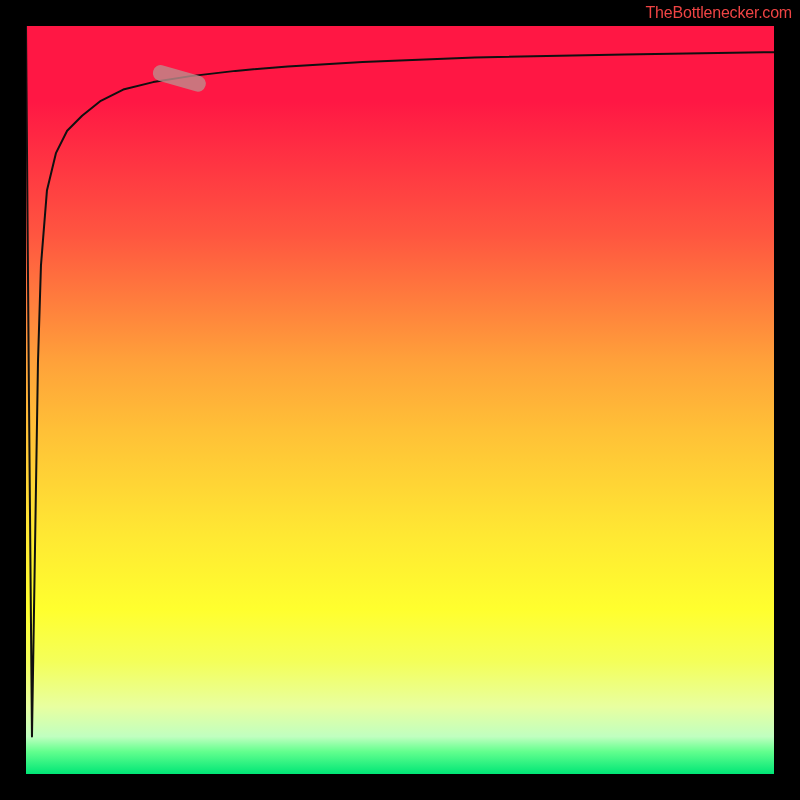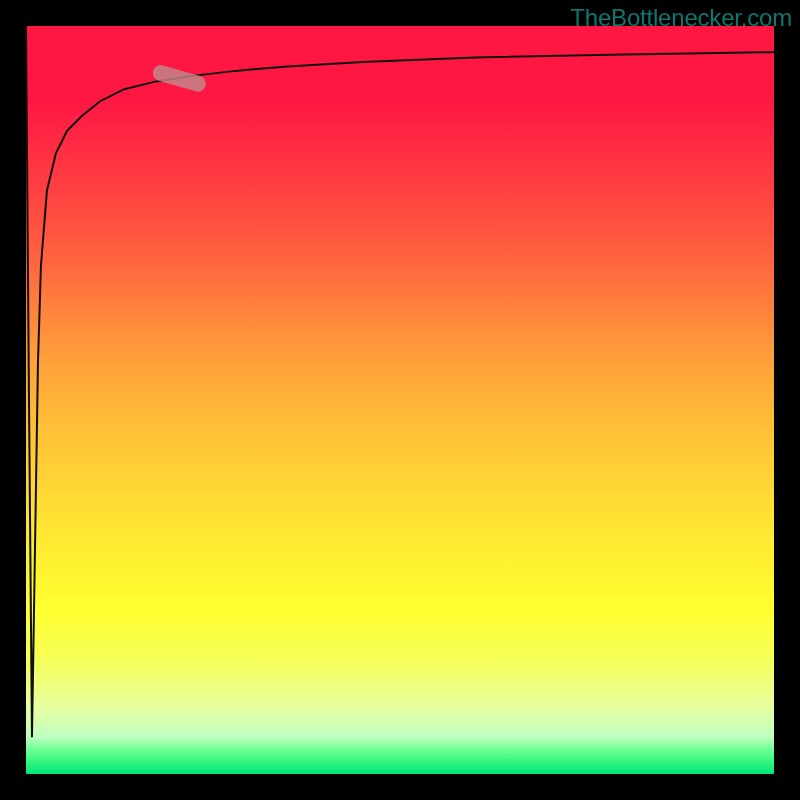--- a/index.html
+++ b/index.html
@@ -52,22 +52,22 @@
     stroke-linejoin: round;
   }
   .marker-highlight {
     fill: rgba(190, 140, 140, 0.80);
     stroke: none;
   }
   .attribution {
     position: absolute;
     top: 4px;
     right: 8px;
-    color: #0f766e;
-    font-size: 24px;
+    color: #ef4444;
+    font-size: 16px;
     font-weight: 400;
     letter-spacing: -0.2px;
     user-select: none;
   }
 </style>
 </head>
 <body>
 
 <div class="attribution">TheBottlenecker.com</div>
 

